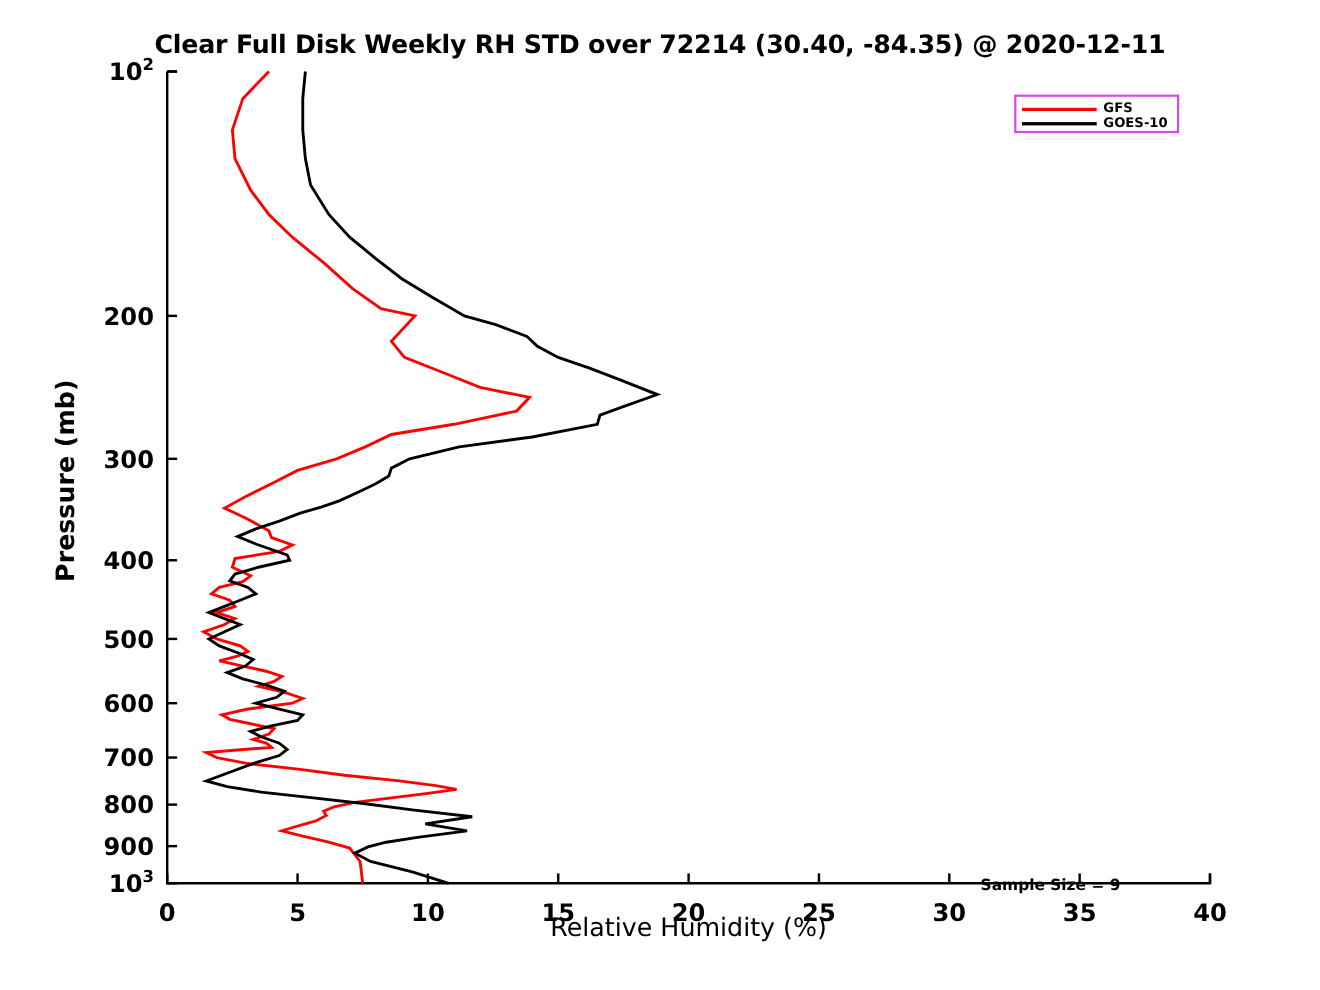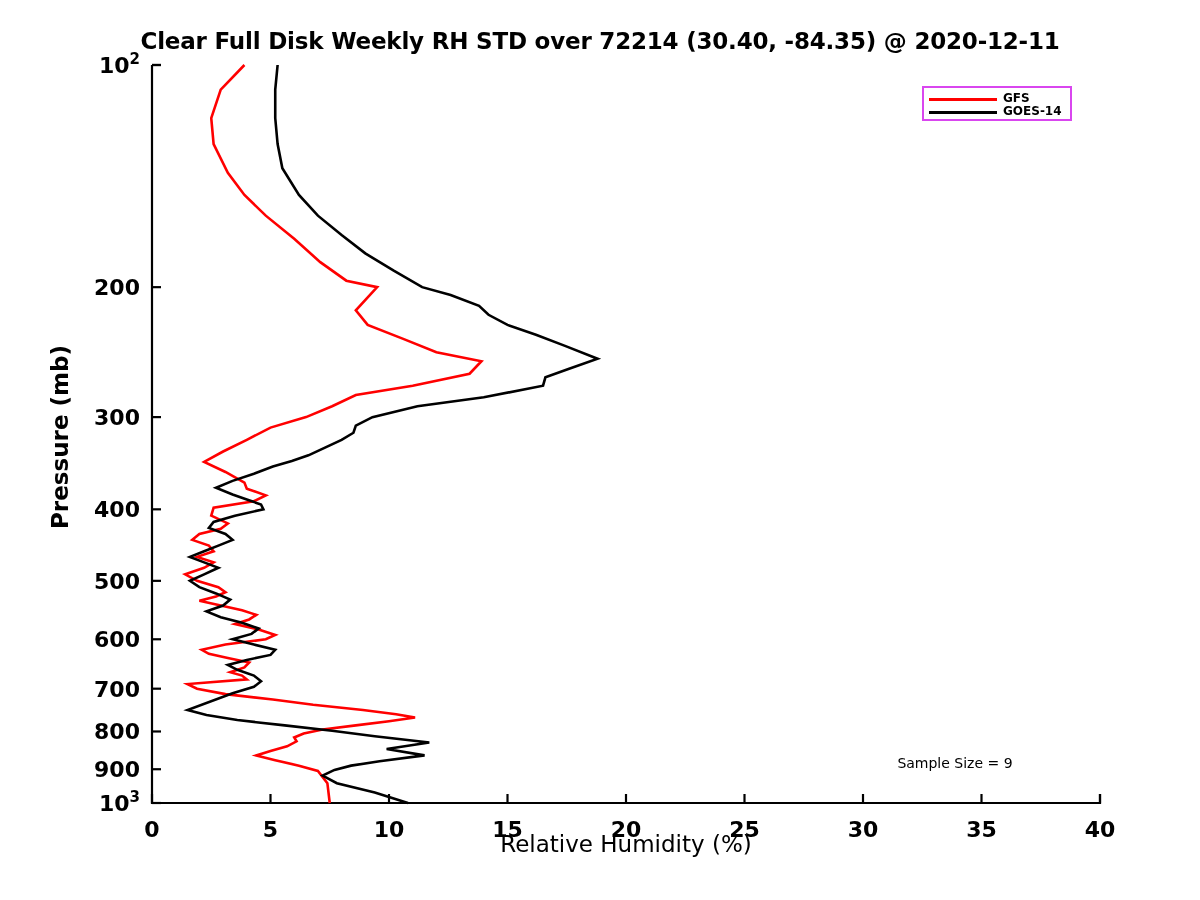--- a/index.html
+++ b/index.html
@@ -106,25 +106,25 @@
     left: 74px;
     top: -1px;
     font-size: 12px;
     font-weight: bold;
     color: #000000;
     white-space: nowrap;
   }
   #sample-size {
     position: absolute;
     left: 830px;
-    top: 755px;
+    top: 797px;
     width: 250px;
     text-align: center;
     font-size: 14px;
-    font-weight: normal;
+    font-weight: bold;
     color: #000000;
   }
 </style>
 </head>
 <body>
 
 <div id="figure">
 
   <div id="chart-title">Clear Full Disk Weekly RH STD over 72214 (30.40, -84.35) @ 2020-12-11</div>
 
@@ -180,19 +180,19 @@
   <div id="ylabel">Pressure (mb)</div>
   <div id="xlabel">Relative Humidity (%)</div>
 
   <div id="legend-box">
     <div class="legend-row" style="top:4px;">
       <div class="legend-swatch" style="background: rgb(255, 0, 0);"></div>
       <div class="legend-text">GFS</div>
     </div>
     <div class="legend-row" style="top:17px;">
       <div class="legend-swatch" style="background: rgb(0, 0, 0);"></div>
-      <div class="legend-text">GOES-14</div>
+      <div class="legend-text">GOES-10</div>
     </div>
   </div>
 
   <div id="sample-size">Sample Size = 9</div>
 
 </div>
 
 </body></html>

